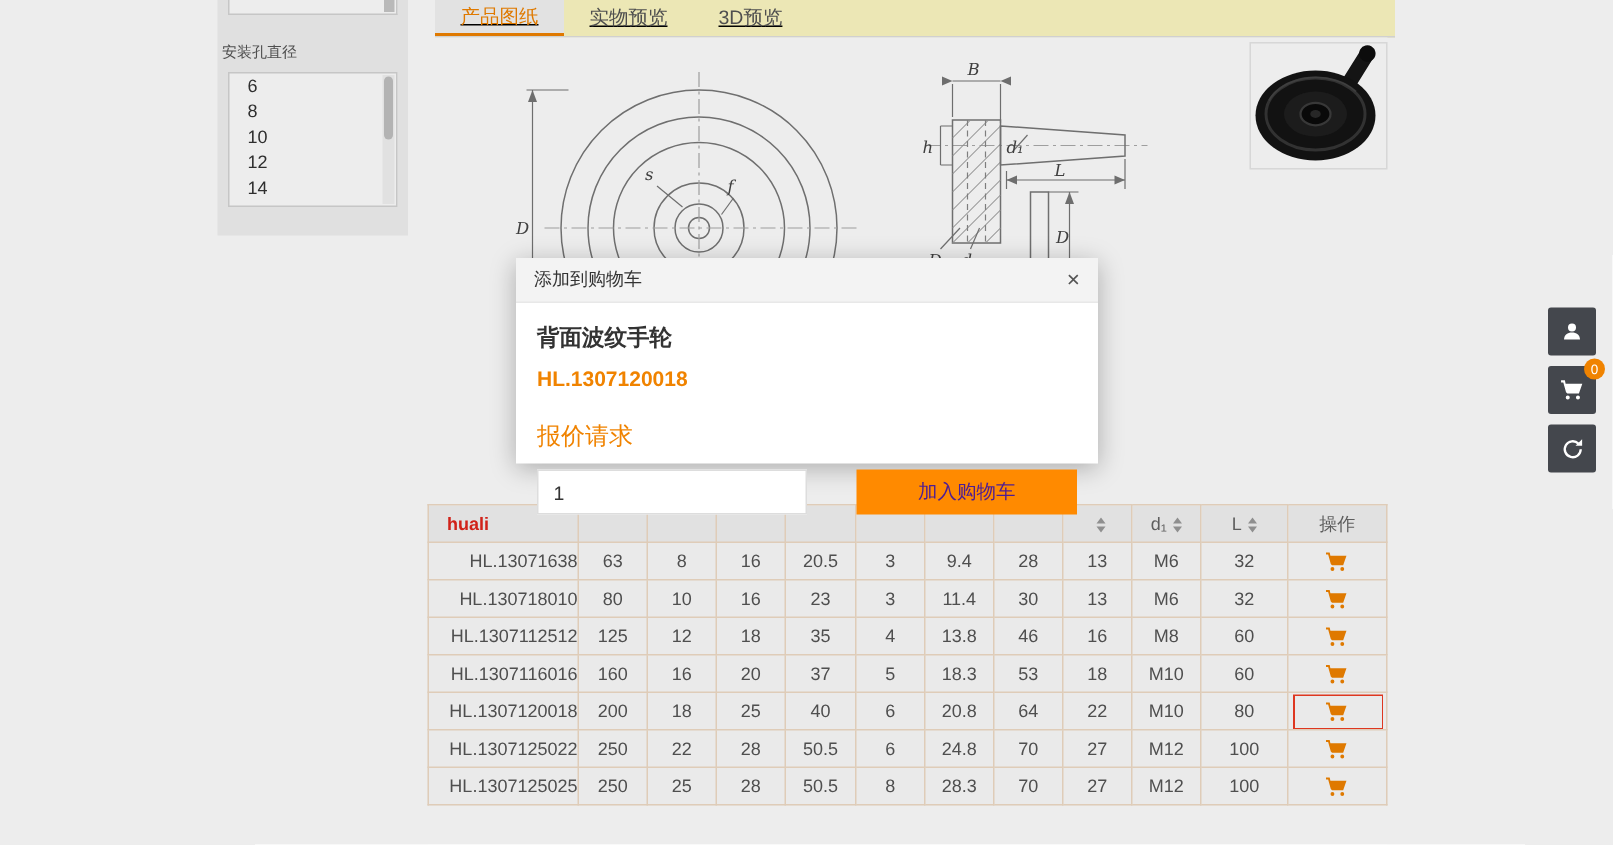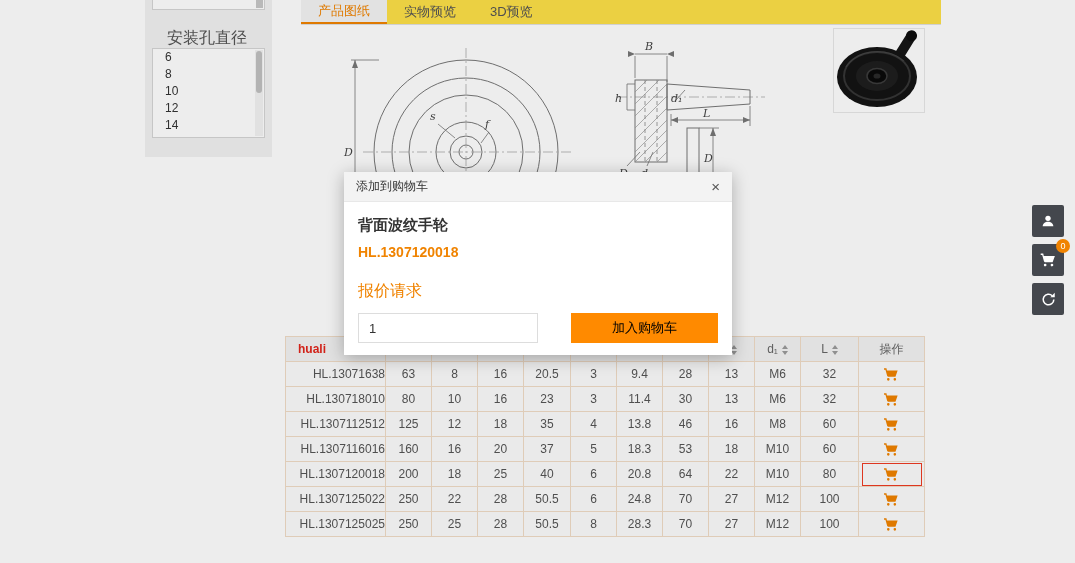--- a/index.html
+++ b/index.html
@@ -7,29 +7,29 @@
     font-family:"Liberation Sans","DejaVu Sans",sans-serif;}
   #app{position:relative;width:1075px;height:563px;background:#fff;}
 
   
   .dim-overlay{position:absolute;inset:0;background:rgba(0,0,0,.07);z-index:50;pointer-events:none;}
 
   
   .filter-panel{position:absolute;left:145px;top:0;width:127px;height:157px;background:#f1f1f1;}
   .cutoff-box{position:absolute;left:7px;top:0;width:113px;height:10px;background:#fff;border:1px solid #d5d5d5;border-top:none;}
   .cutoff-box .sb{position:absolute;right:1px;top:0;width:7px;height:8px;background:#c8c8c8;}
-  .filter-label{position:absolute;left:22px;top:28px;font-size:16px;color:#555;}
+  .filter-label{position:absolute;left:3px;top:28px;font-size:10px;color:#555;}
   .listbox{position:absolute;left:7px;top:48px;width:113px;height:90px;background:#fff;border:1px solid #d5d5d5;overflow:hidden;}
   .listbox .opt{height:17px;line-height:17px;padding-left:12px;font-size:12px;color:#333;cursor:pointer;}
   .listbox .scroll-track{position:absolute;top:1px;right:1px;width:8px;height:86px;background:#f3f3f3;}
   .listbox .scroll-thumb{position:absolute;top:1px;left:1px;width:6px;height:42px;background:#c1c1c1;border-radius:3px;}
 
   
   .main{position:absolute;left:285px;top:0;width:640px;height:563px;background:#fff;}
-  .tabs{position:absolute;left:16px;top:0;width:640px;height:25px;background:#fde047;border-bottom:1px solid #e0e0e0;display:flex;}
+  .tabs{position:absolute;left:5px;top:0;width:640px;height:25px;background:#fef9c3;border-bottom:1px solid #e0e0e0;display:flex;text-decoration:underline;}
   .tab{padding:0 17px;font-size:13px;color:#555;display:flex;align-items:center;cursor:pointer;}
   .tab.active{color:var(--accent,#f08300);border-bottom:2px solid var(--accent,#f08300);background:#f4f4f4;}
 
   .drawing-area{position:absolute;left:0;top:25px;width:640px;height:311px;background:#fff;}
   .tech-drawing{position:absolute;left:50px;top:15px;}
   .tech-drawing text{font-size:11px;font-style:italic;fill:#444;font-family:"DejaVu Serif",serif;}
 
   .photo-box{position:absolute;left:548px;top:3px;width:92px;height:85px;background:#fff;border:1px solid #e8e8e8;}
 
   
@@ -42,33 +42,33 @@
   .parts-table th.brand{text-align:left;padding-left:12px;color:var(--brand-red,#e1251b);font-weight:700;}
   .sort-icons{display:inline-flex;flex-direction:column;margin-left:4px;vertical-align:middle;}
   .sort-icons i{width:0;height:0;border-left:3px solid transparent;border-right:3px solid transparent;display:block;}
   .sort-icons .up{border-bottom:4px solid #9a9a9a;margin-bottom:2px;}
   .sort-icons .down{border-top:4px solid #9a9a9a;}
   .cart-wrap{display:inline-flex;align-items:center;justify-content:center;width:58px;height:21px;
     color:var(--accent,#f08300);cursor:pointer;}
   .cart-wrap.hl{box-shadow:0 0 0 1px var(--highlight-red,#ef3c23);}
 
   
-  .modal{position:absolute;left:344px;top:172px;width:388px;height:183px;background:#fff;z-index:60;
+  .modal{position:absolute;left:344px;top:172px;width:388px;height:137px;background:#fff;z-index:60;
     box-shadow:0 3px 16px rgba(0,0,0,.28);}
   .modal-header{height:30px;background:#f3f3f3;border-bottom:1px solid #e8e8e8;display:flex;align-items:center;
     justify-content:space-between;padding:0 12px;font-size:12px;color:#333;}
   .modal-close{font-size:15px;color:#555;cursor:pointer;line-height:1;}
   .modal-body{padding:14px;}
   .product-name{font-size:15px;font-weight:700;color:#333;}
   .product-code{font-size:14px;font-weight:700;color:var(--accent,#f08300);margin-top:9px;}
   .quote-link{font-size:16px;color:var(--accent,#f08300);margin-top:21px;display:inline-block;cursor:pointer;}
   .modal-row{display:flex;justify-content:space-between;margin-top:11px;}
   .qty-input{width:180px;height:30px;border:1px solid #ddd;padding:0 10px;font-size:13px;color:#333;
     font-family:"Liberation Sans",sans-serif;}
-  .add-btn{width:147px;height:30px;background:var(--button-orange,#ff8a00);color:#000000;border:none;
+  .add-btn{width:147px;height:30px;background:var(--button-orange,#ff8a00);color:#4c1d95;border:none;
     font-size:13px;cursor:pointer;font-family:Liberation Mono, monospace;}
 
   
   .float-btns{position:absolute;right:11px;top:205px;width:32px;z-index:55;}
   .float-btn{position:relative;width:32px;height:32px;background:var(--panel-dark,#44474d);margin-bottom:7px;
     display:flex;align-items:center;justify-content:center;cursor:pointer;border-radius:2px;color:#fff;}
   .badge{position:absolute;top:-5px;right:-6px;min-width:14px;height:14px;border-radius:7px;
     background:var(--accent,#f08300);color:#fff;font-size:9px;line-height:14px;text-align:center;padding:0 3px;}
 </style>
 </head>

